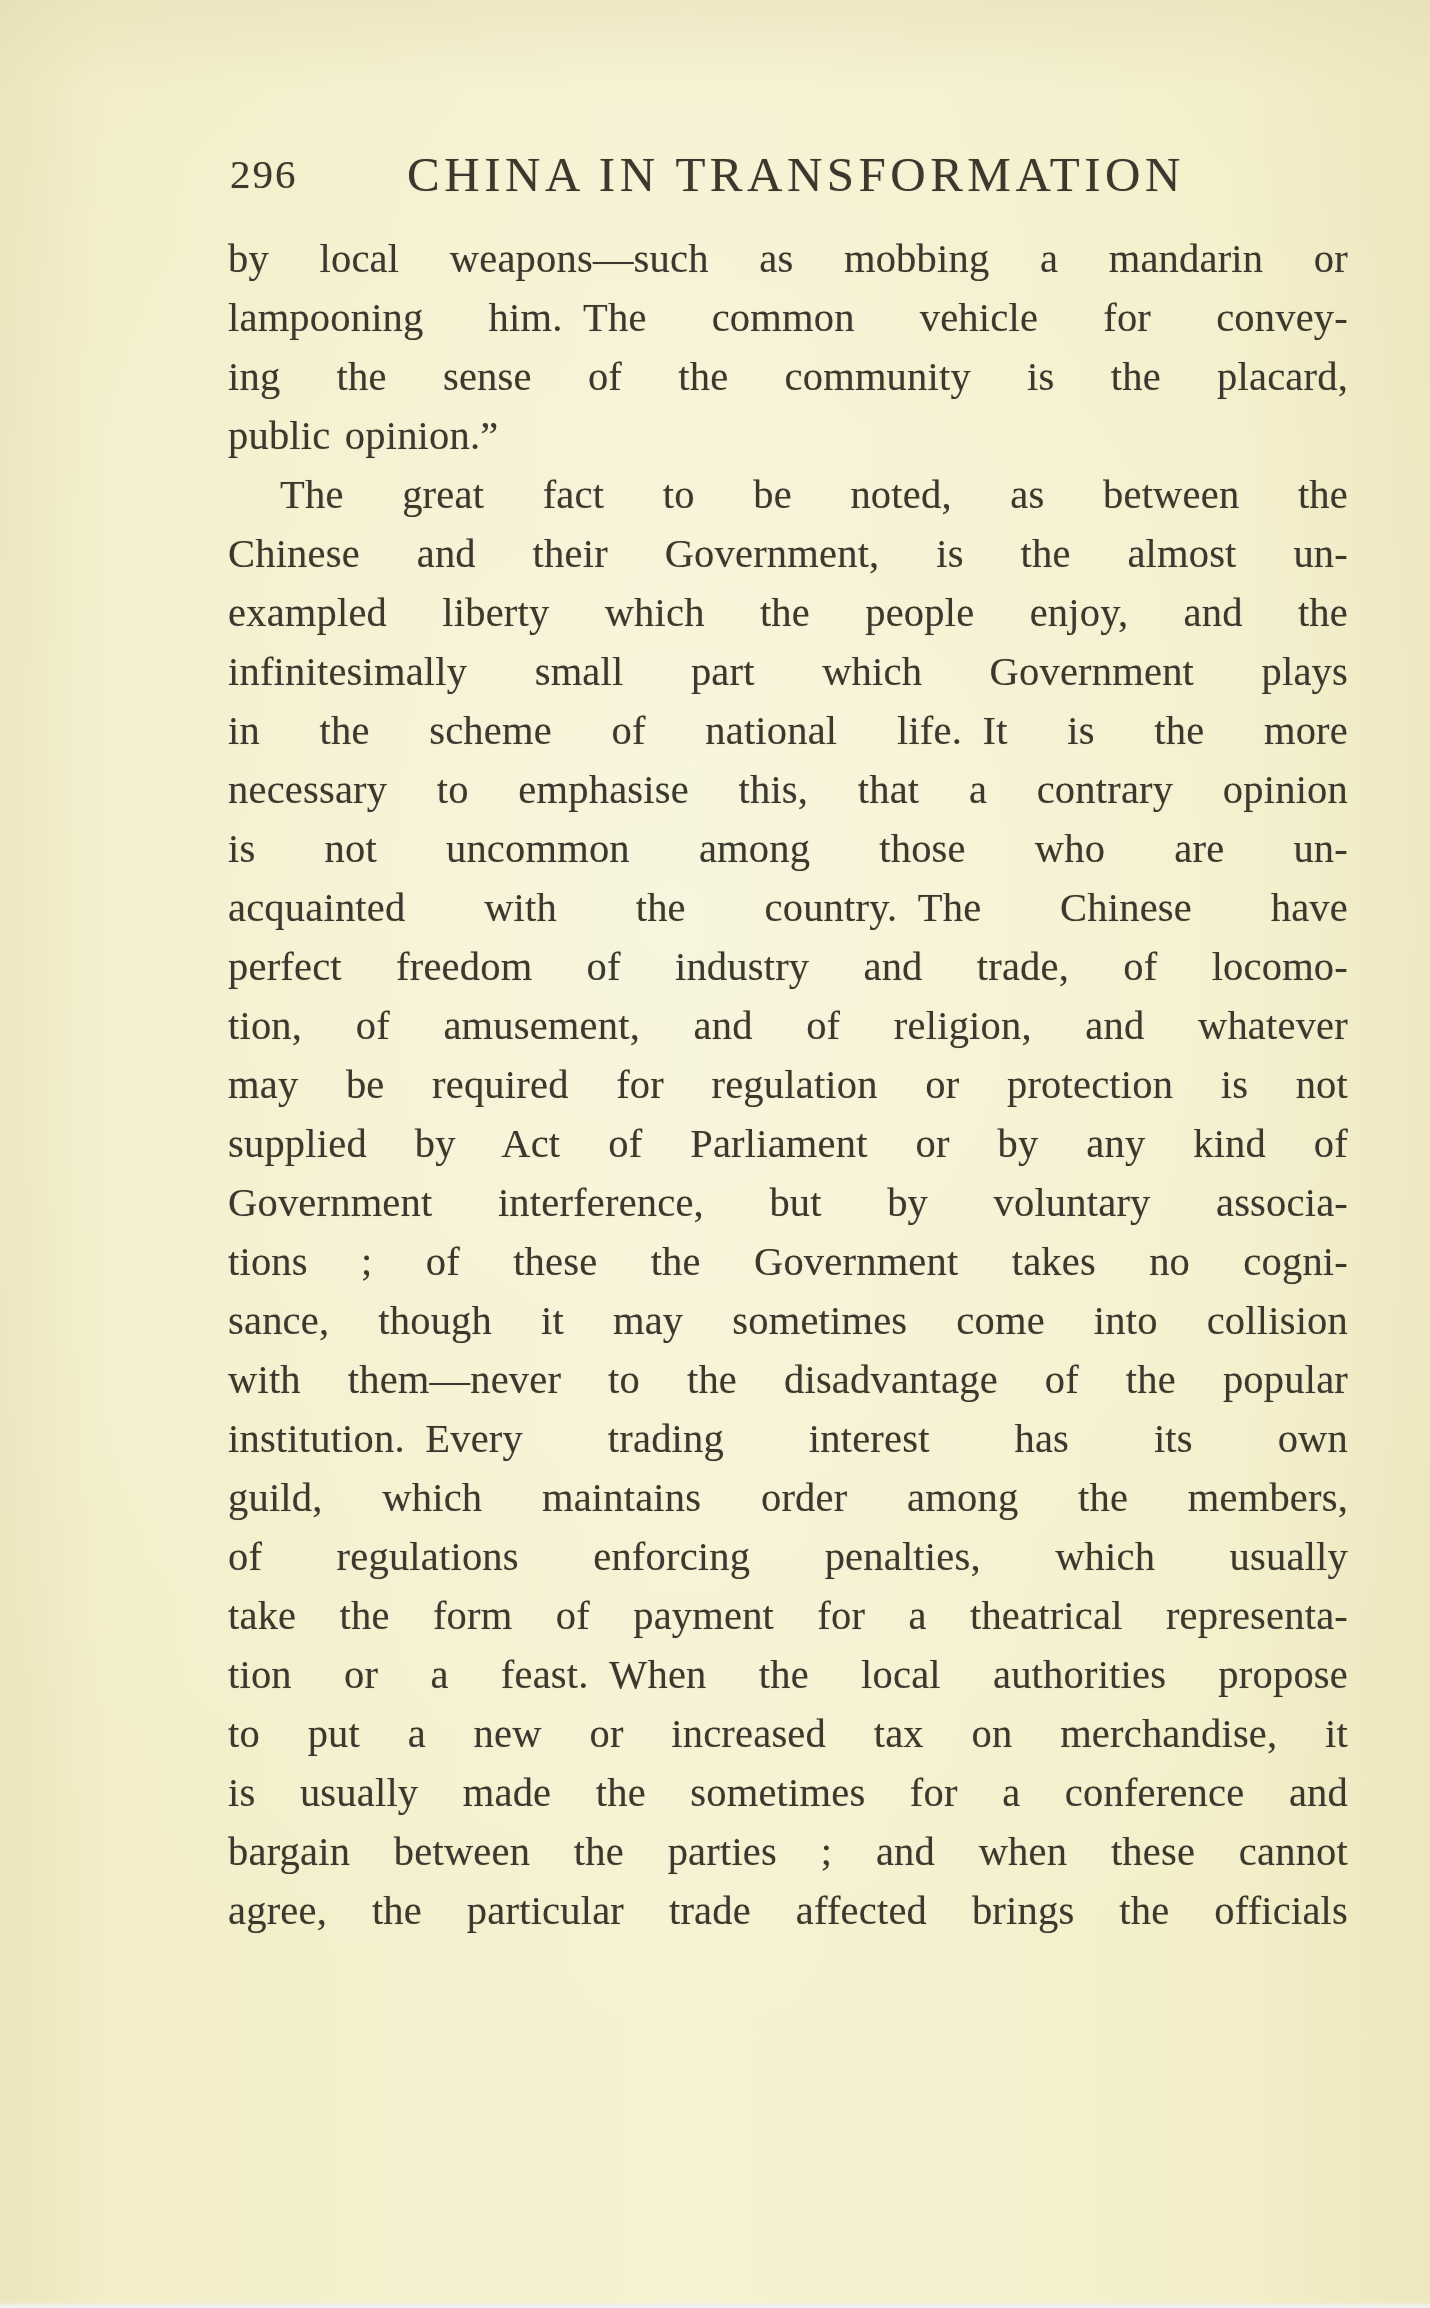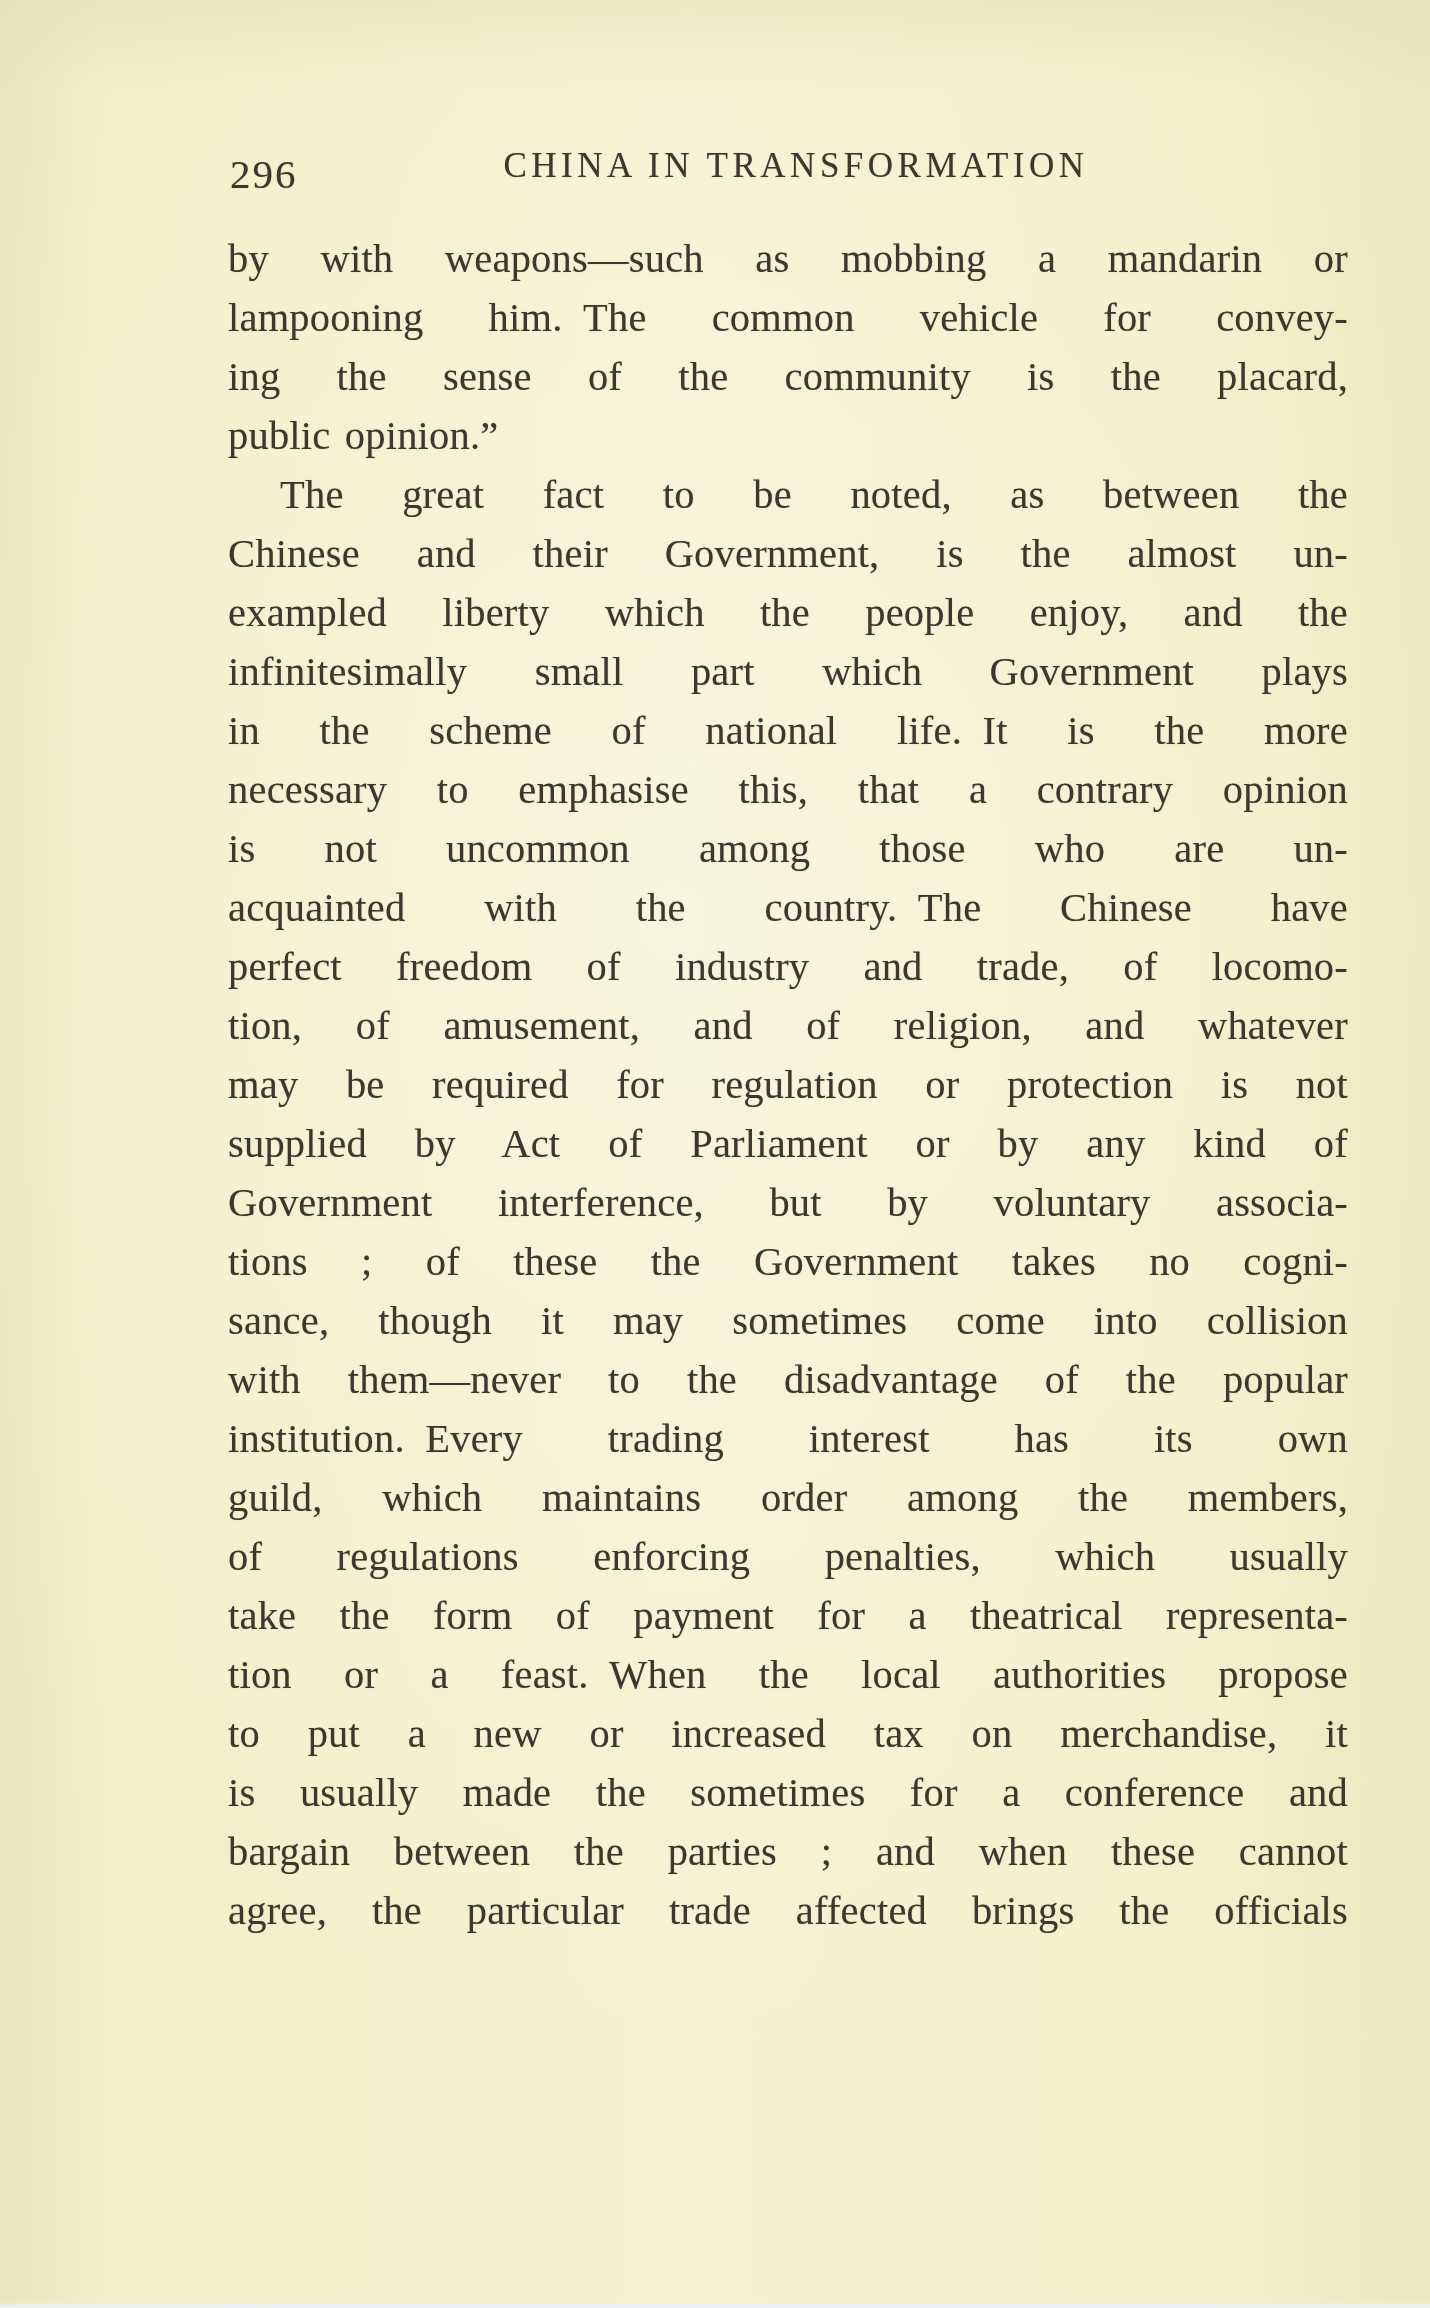--- a/index.html
+++ b/index.html
@@ -40,21 +40,21 @@
     top: 4px;
     font-size: 41px;
     letter-spacing: 2px;
   }
   .title {
     position: absolute;
     left: 16px;
     right: 0;
     top: 0;
     text-align: center;
-    font-size: 35px;
+    font-size: 49px;
     letter-spacing: 4.5px;
     white-space: nowrap;
   }
   .body-text {
     position: absolute;
     top: 229px;
     left: 228px;
     width: 1120px;
     color: var(--ink);
     font-size: 40.5px;
@@ -81,21 +81,21 @@
 </head>
 <body>
 
 <div class="page">
   <header class="running-head">
     <span class="page-num">296</span>
     <span class="title">CHINA IN TRANSFORMATION</span>
   </header>
 
   <main class="body-text">
-      <div class="line">by with weapons—such as mobbing a mandarin or</div>
+      <div class="line">by local weapons—such as mobbing a mandarin or</div>
       <div class="line">lampooning him. The common vehicle for convey-</div>
       <div class="line">ing the sense of the community is the placard,</div>
       <div class="line flush">public opinion.”</div>
       <div class="line indent">The great fact to be noted, as between the</div>
       <div class="line">Chinese and their Government, is the almost un-</div>
       <div class="line">exampled liberty which the people enjoy, and the</div>
       <div class="line">infinitesimally small part which Government plays</div>
       <div class="line">in the scheme of national life. It is the more</div>
       <div class="line">necessary to emphasise this, that a contrary opinion</div>
       <div class="line">is not uncommon among those who are un-</div>

